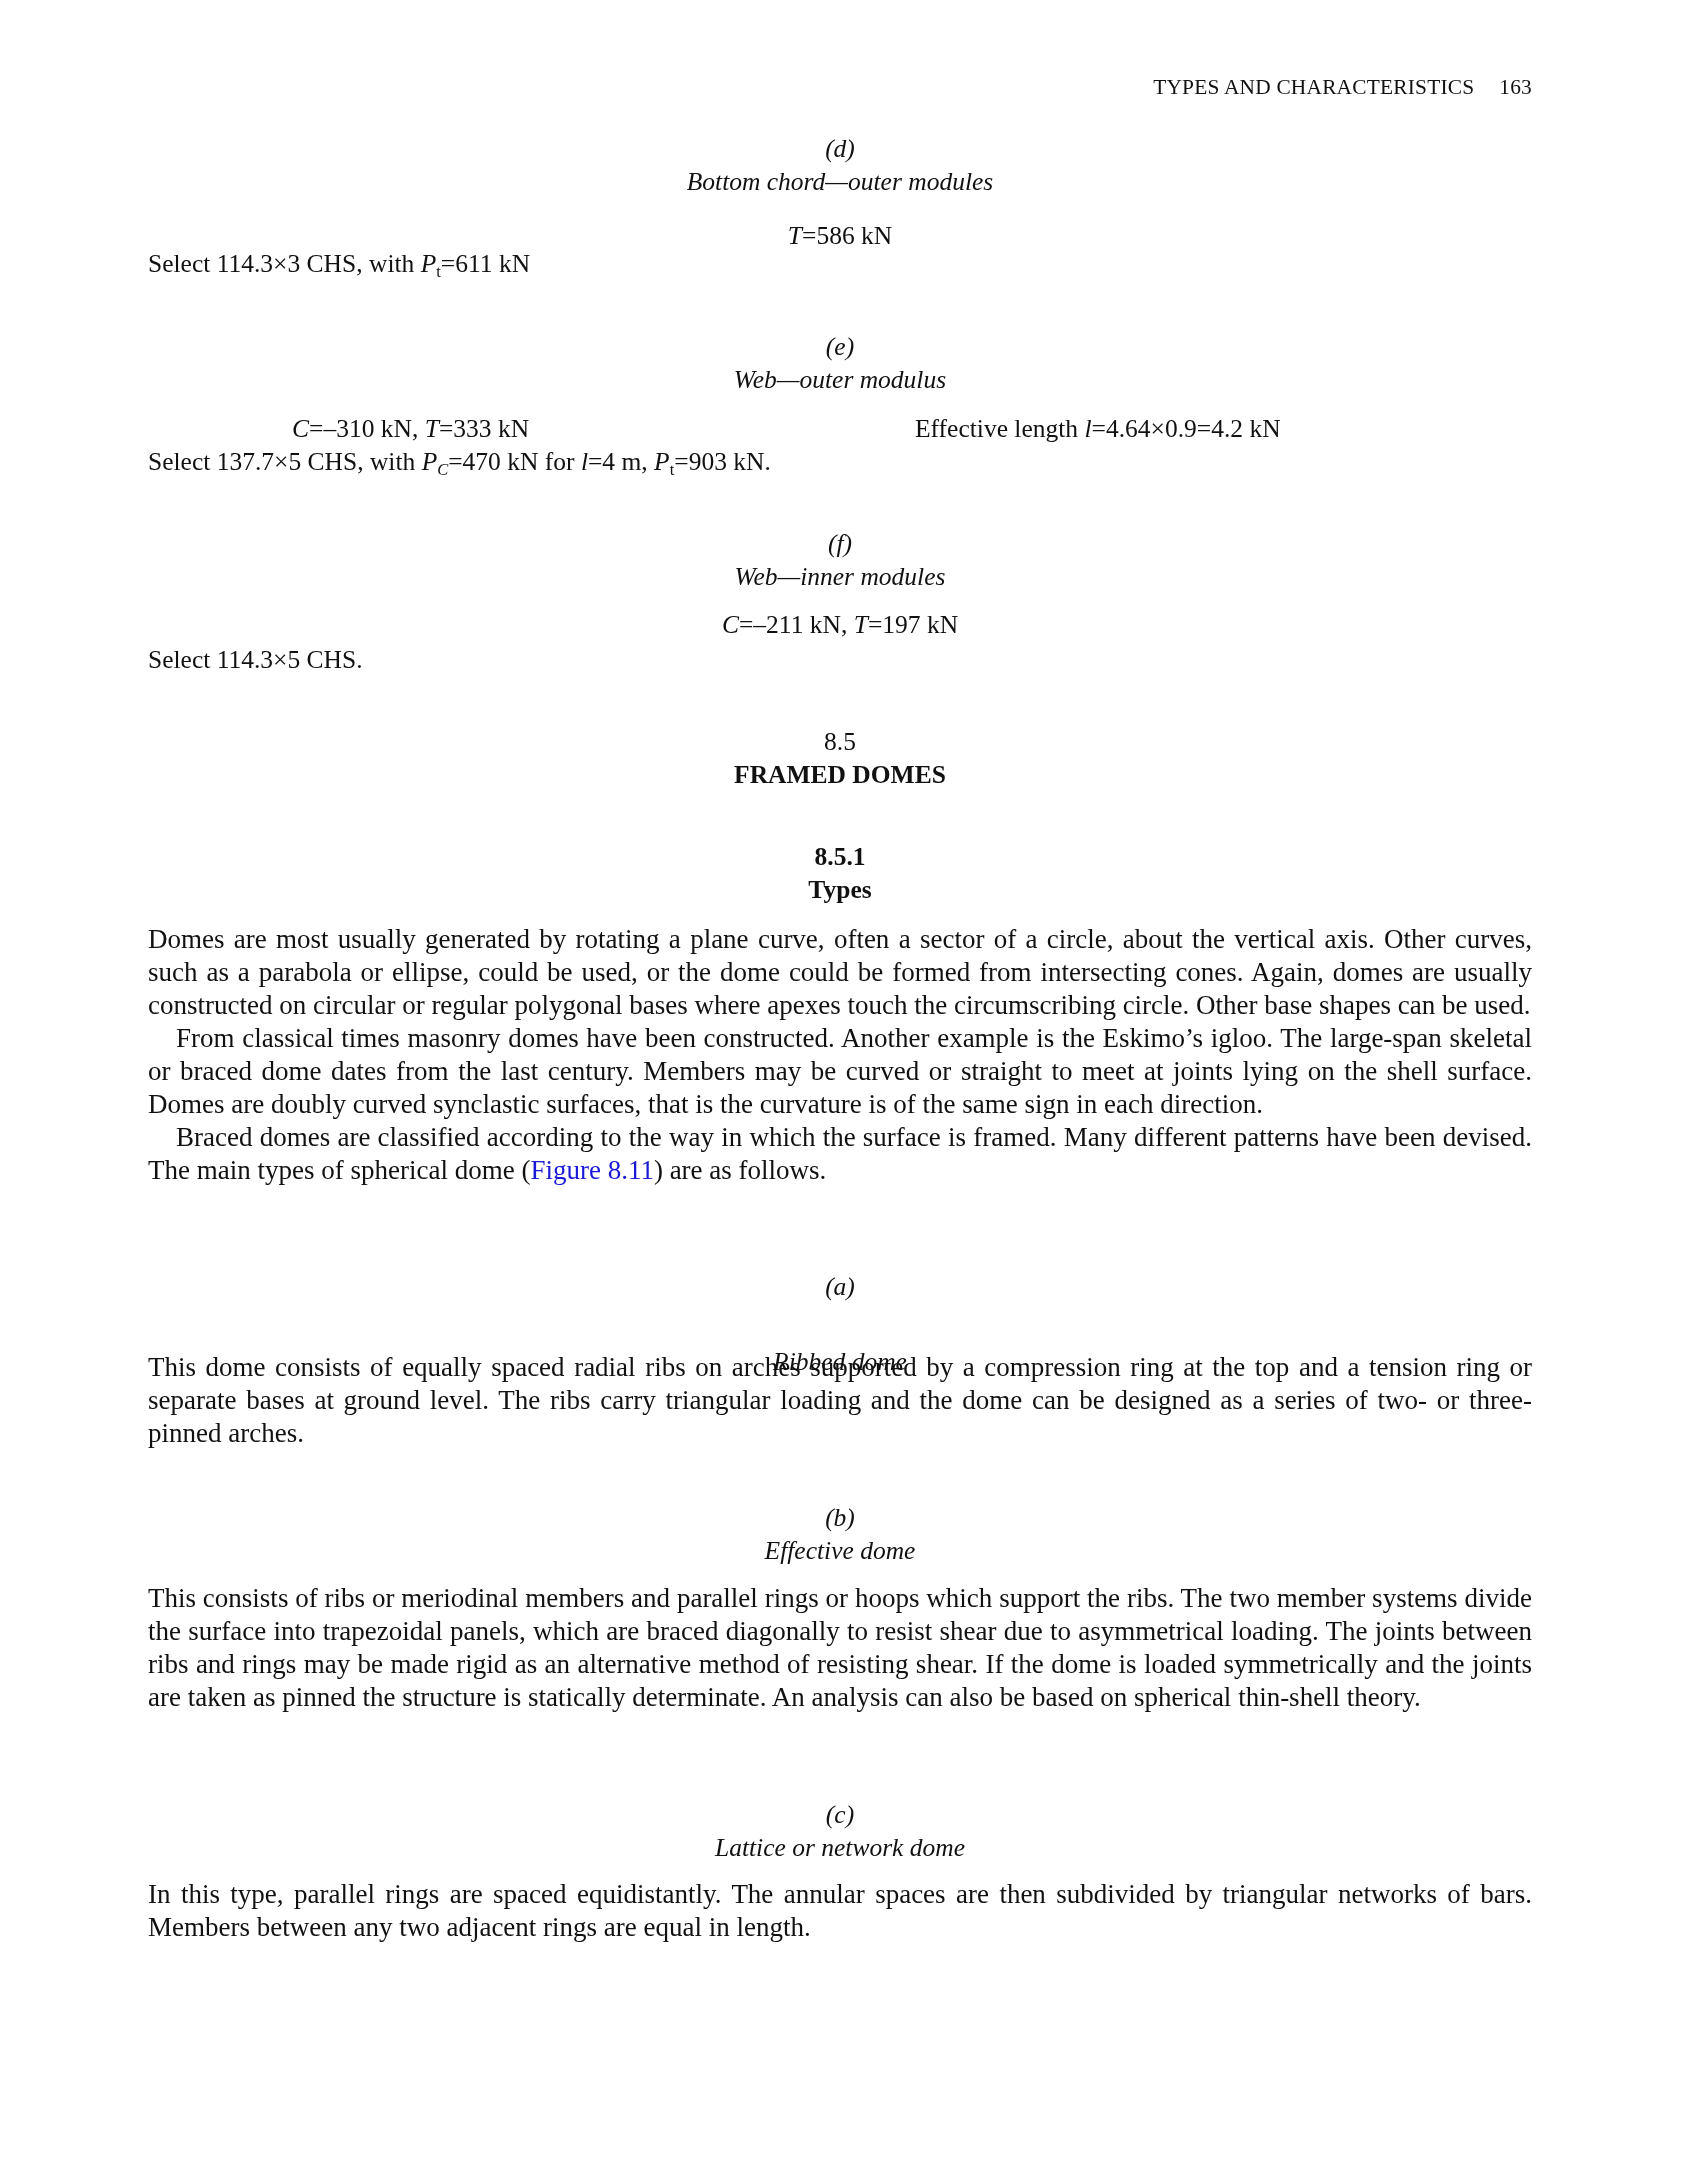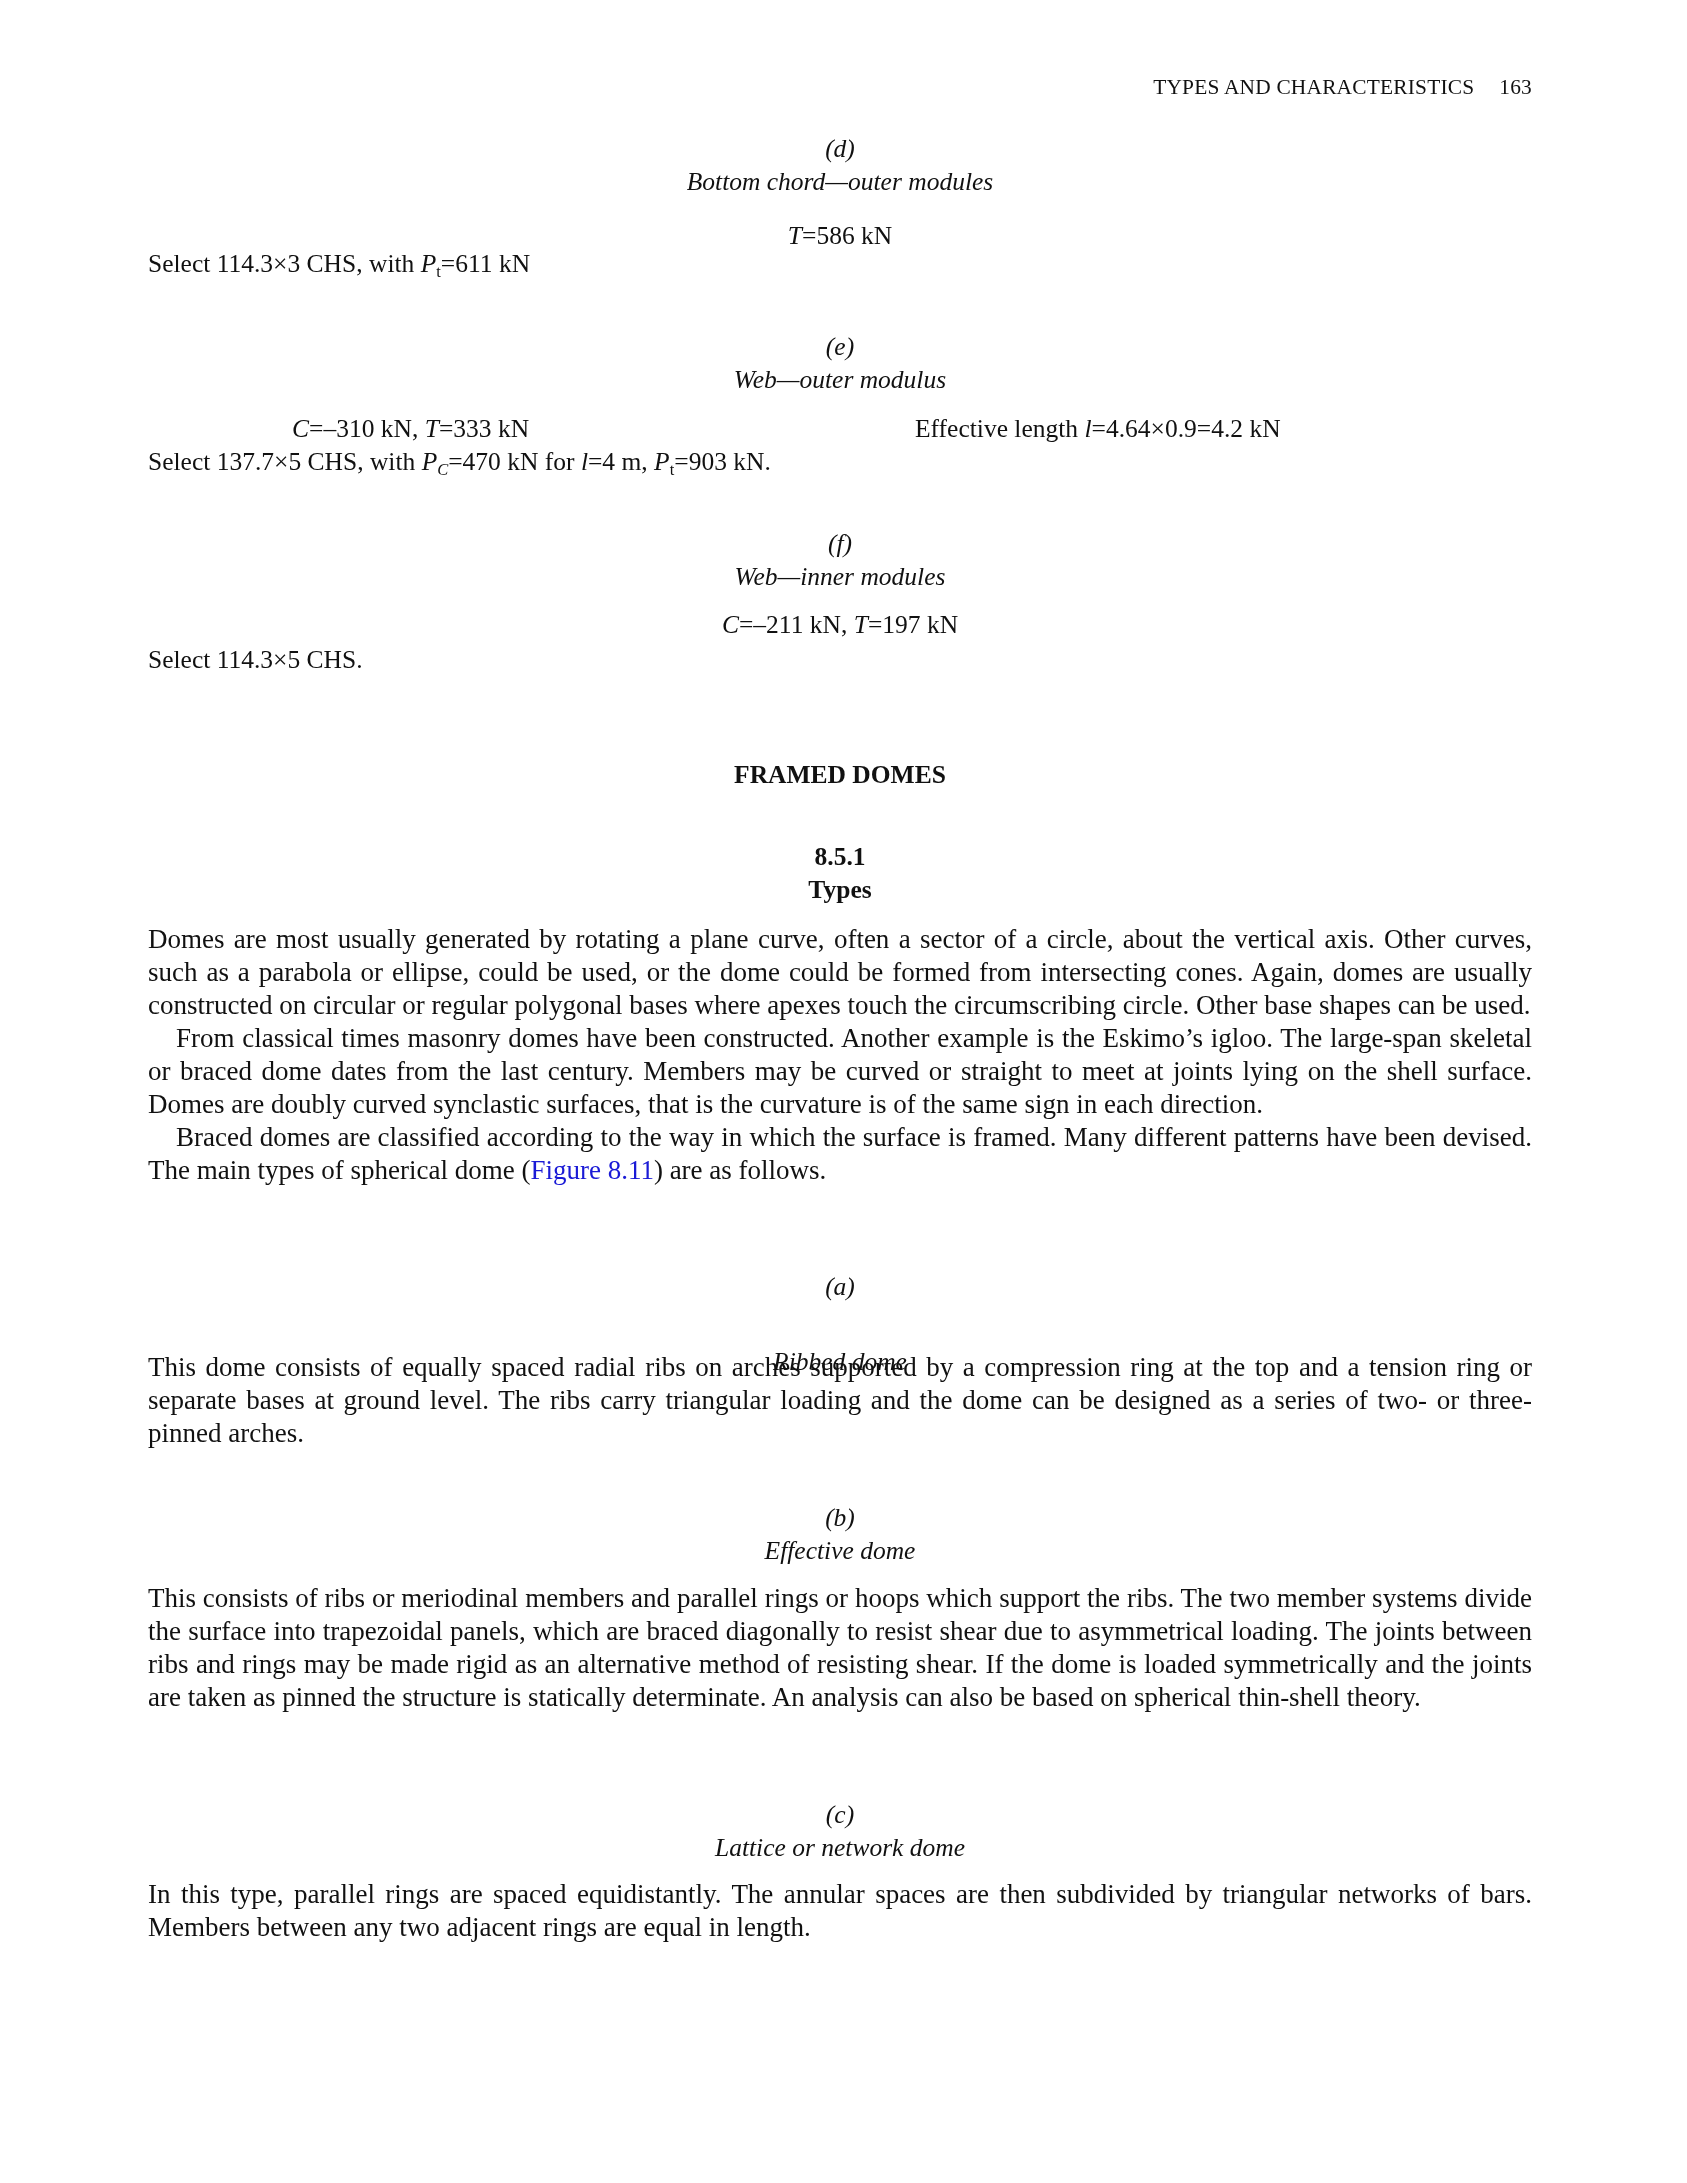--- a/index.html
+++ b/index.html
@@ -60,20 +60,21 @@
     <span>Select 137.7×5 CHS, with </span><span class="ital">P</span><sub class="sub-ital">C</sub><span>=470 kN for </span><span class="ital">l</span><span>=4 m, </span><span class="ital">P</span><sub>t</sub><span>=903 kN.</span>
   </div>
 
   <div class="center ital" style="top:527px;">(f)</div>
   <div class="center ital" style="top:560px;">Web—inner modules</div>
   <div class="center" style="top:608px;">
     <span class="ital">C</span><span>=–211 kN, </span><span class="ital">T</span><span>=197 kN</span>
   </div>
   <div class="abs" style="left:148px; top:643px;">Select 114.3×5 CHS.</div>
 
+  <div class="center" style="top:725px;">8.5</div>
   <div class="center" style="top:758px;font-weight:bold;">FRAMED DOMES</div>
 
   <div class="center bold" style="top:840px;">8.5.1</div>
   <div class="center bold" style="top:873px;">Types</div>
 
   <div class="para" style="top:923px;">
     <p>Domes are most usually generated by rotating a plane curve, often a sector of a circle, about the vertical axis. Other curves, such as a parabola or ellipse, could be used, or the dome could be formed from intersecting cones. Again, domes are usually constructed on circular or regular polygonal bases where apexes touch the circumscribing circle. Other base shapes can be used.</p>
     <p class="indent">From classical times masonry domes have been constructed. Another example is the Eskimo’s igloo. The large-span skeletal or braced dome dates from the last century. Members may be curved or straight to meet at joints lying on the shell surface. Domes are doubly curved synclastic surfaces, that is the curvature is of the same sign in each direction.</p>
     <p class="indent"><span>Braced domes are classified according to the way in which the surface is framed. Many different patterns have been devised. The main types of spherical dome (</span><a class="link">Figure 8.11</a><span>) are as follows.</span></p>
   </div>

